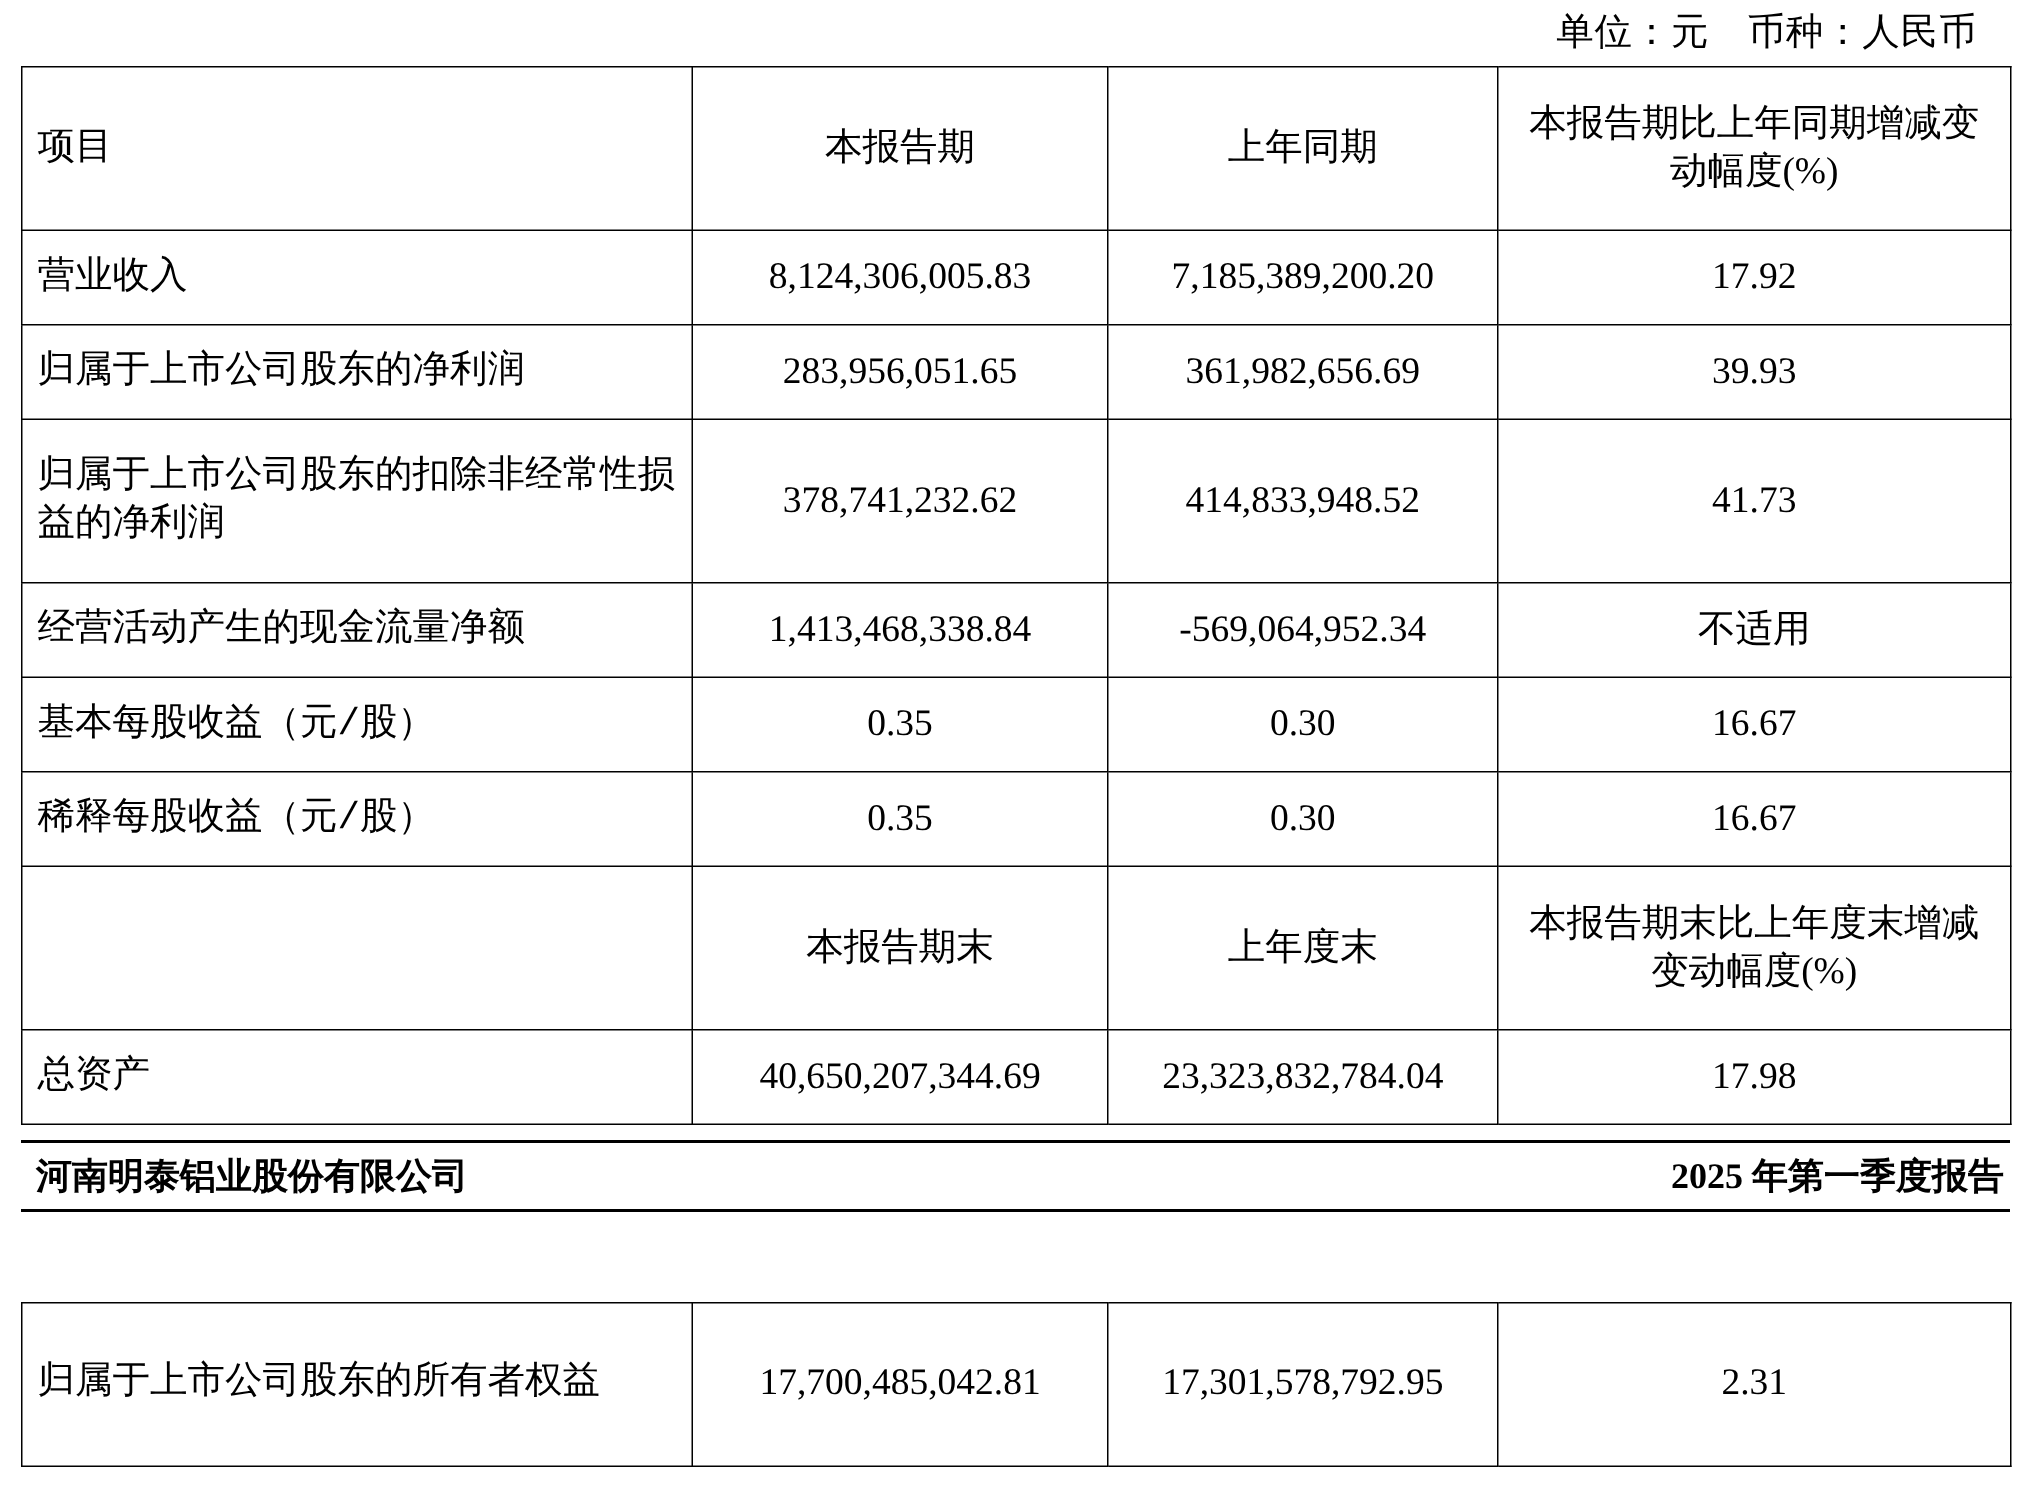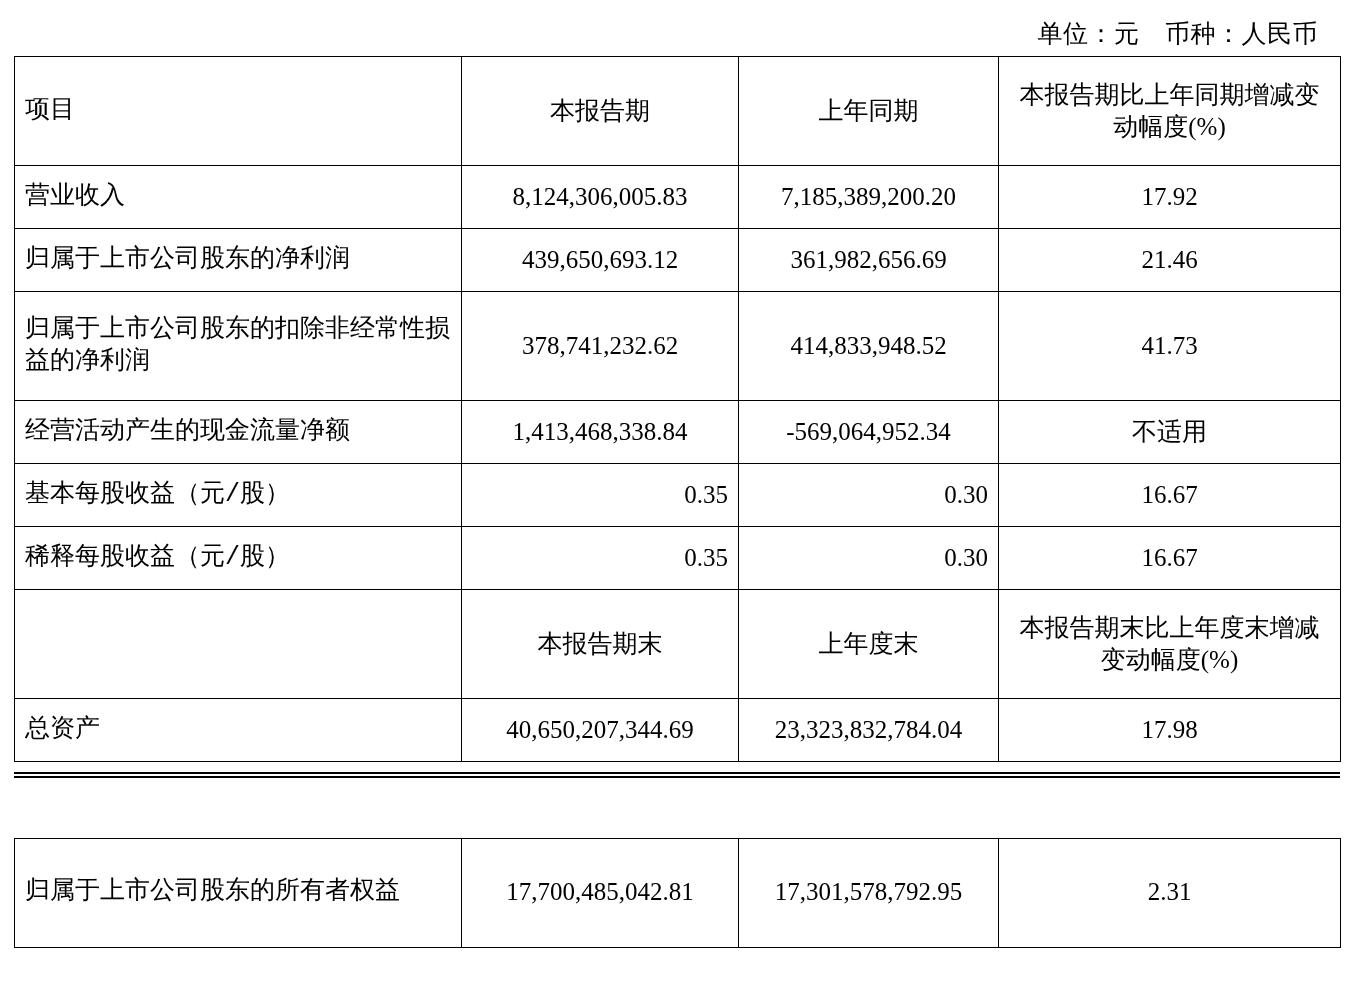--- a/index.html
+++ b/index.html
@@ -13,21 +13,21 @@
     font-family: "Liberation Serif", "DejaVu Serif", serif;
     color: #000000;
     position: relative;
     overflow: hidden;
   }
   .page {
     position: relative;
     width: 1354px;
     height: 991px;
     box-sizing: border-box;
-    padding: 12px 14px;
+    padding: 0 14px;
   }
   .unit-line {
     text-align: right;
     font-size: 25px;
     line-height: 1.1;
     padding-top: 8px;
     padding-right: 22px;
     letter-spacing: 0.5px;
     white-space: pre;
   }
@@ -43,21 +43,21 @@
     padding: 6px 10px;
     line-height: 1.28;
     vertical-align: middle;
   }
   col.c1 { width: 447px; }
   col.c2 { width: 277px; }
   col.c3 { width: 260px; }
   col.c4 { width: 342px; }
 
   .ctr { text-align: center; margin-top: 46px; }
-  .rgt { text-align: right; margin-top: 36px; }
+  .rgt { text-align: center; margin-top: 36px; }
   .lft { text-align: left; font-family: Liberation Mono, monospace; }
 
   .hdr-cell { text-align: center; }
   .tall { height: 96px; }
   .row-h { height: 50px; }
   .row-h2 { height: 96px; }
 
   .footer-band {
     position: relative;
     width: 1326px;
@@ -121,23 +121,23 @@
 
       <tr>
         <td class="lft row-h">营业收入</td>
         <td class="ctr row-h nowrapnum">8,124,306,005.83</td>
         <td class="ctr row-h nowrapnum">7,185,389,200.20</td>
         <td class="ctr row-h">17.92</td>
       </tr>
 
       <tr>
         <td class="lft row-h">归属于上市公司股东的净利润</td>
-        <td class="ctr row-h nowrapnum">439,650,693.12</td>
+        <td class="ctr row-h nowrapnum">283,956,051.65</td>
         <td class="ctr row-h nowrapnum">361,982,656.69</td>
-        <td class="ctr row-h">21.46</td>
+        <td class="ctr row-h">39.93</td>
       </tr>
 
       <tr>
         <td class="lft row-h2">归属于上市公司股东的扣除非经常性损益的净利润</td>
         <td class="ctr row-h2 nowrapnum">378,741,232.62</td>
         <td class="ctr row-h2 nowrapnum">414,833,948.52</td>
         <td class="ctr row-h2">41.73</td>
       </tr>
 
       <tr>
@@ -173,20 +173,24 @@
         <td class="lft row-h">总资产</td>
         <td class="ctr row-h nowrapnum">40,650,207,344.69</td>
         <td class="ctr row-h nowrapnum">23,323,832,784.04</td>
         <td class="ctr row-h">17.98</td>
       </tr>
     </tbody>
   </table>
 
   <div class="footer-band">
     <div class="footer-rule-top"></div>
+    <div class="footer-row">
+      <div class="footer-left">河南明泰铝业股份有限公司</div>
+      <div class="footer-right">2025 年第一季度报告</div>
+    </div>
     <div class="footer-rule-bottom"></div>
   </div>
 
   <table class="fin2">
     <colgroup>
       <col class="c1">
         <col class="c2">
         <col class="c3">
         <col class="c4">
     </colgroup>

